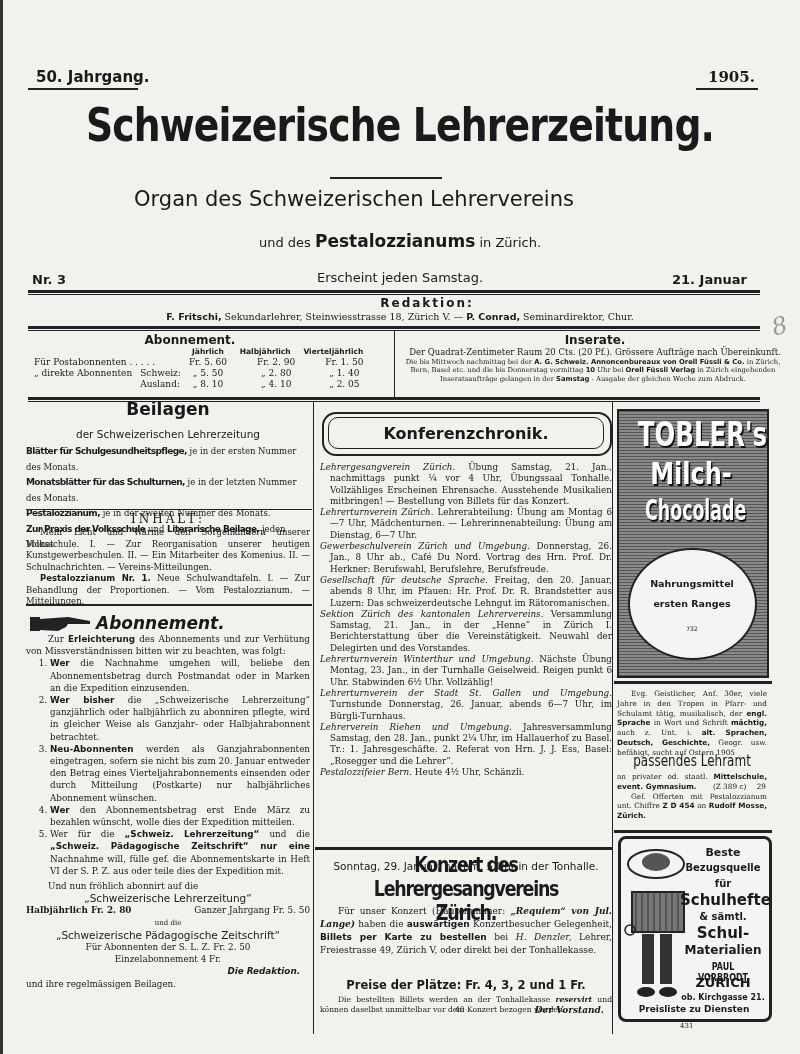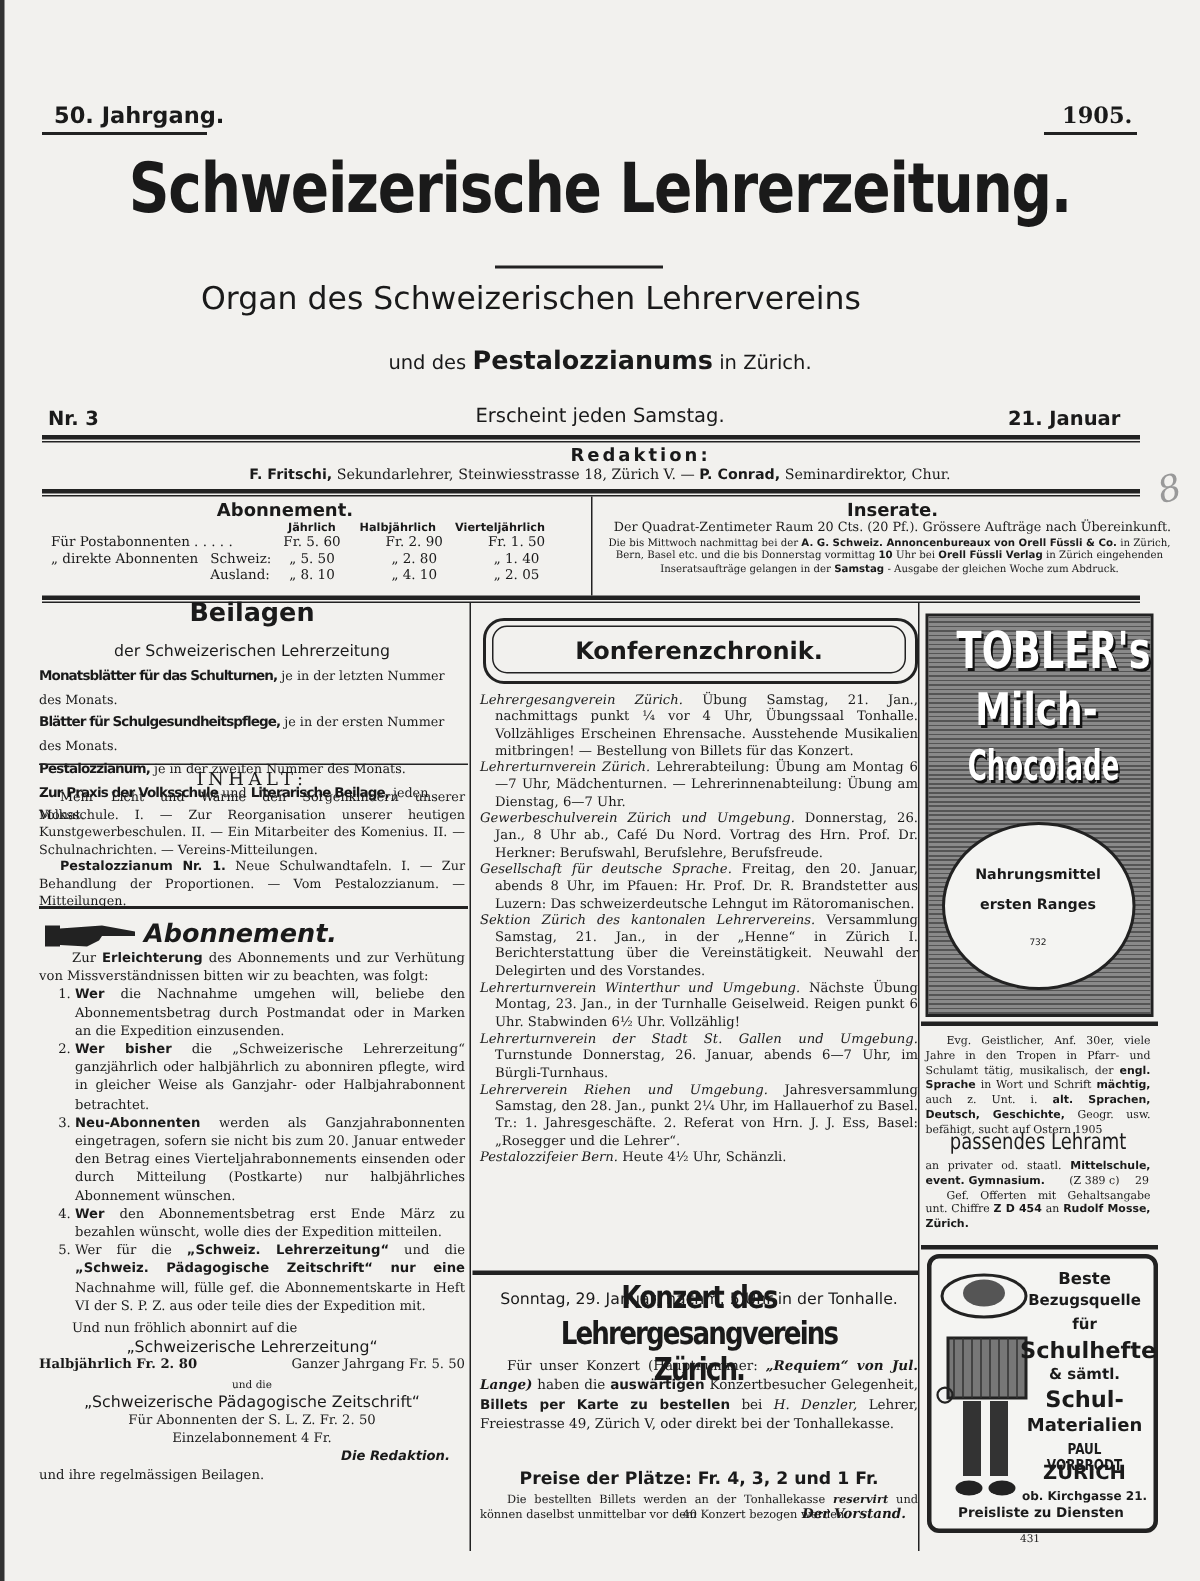--- a/index.html
+++ b/index.html
@@ -176,22 +176,22 @@
 </div>
 <div class="abs thick" style="left:28px;top:397px;width:732px;"></div>
 <div class="abs rule2" style="left:28px;top:401px;width:732px;"></div>
 
 <div class="abs vdiv" style="left:313px;top:402px;height:632px;"></div>
 <div class="abs vdiv" style="left:612px;top:402px;height:632px;"></div>
 
 <div class="abs col-left beil-h">Beilagen</div>
 <div class="abs col-left beil-s">der Schweizerischen Lehrerzeitung</div>
 <div class="abs col-left beil-list">
+  <div><b>Blätter für Schulgesundheitspflege,</b> <span>je in der ersten Nummer des Monats.</span></div>
   <div><b>Monatsblätter für das Schulturnen,</b> <span>je in der letzten Nummer des Monats.</span></div>
-  <div><b>Blätter für Schulgesundheitspflege,</b> <span>je in der ersten Nummer des Monats.</span></div>
   <div><b>Pestalozzianum,</b> <span>je in der zweiten Nummer des Monats.</span></div>
   <div><b>Zur Praxis der Volksschule</b> <span>und</span> <b>Literarische Beilage,</b> <span>jeden Monat.</span></div>
 </div>
 <div class="abs rule2" style="left:26px;top:509px;width:286px;"></div>
 <div class="abs col-left inhalt-h">INHALT:</div>
 <div class="abs col-left inhalt-t">
   <div style="text-indent:14px">Mehr Licht und Wärme den Sorgenkindern unserer Volksschule. I. — Zur Reorganisation unserer heutigen Kunstgewerbeschulen. II. — Ein Mitarbeiter des Komenius. II. — Schulnachrichten. — Vereins-Mitteilungen.</div>
   <div style="text-indent:14px"><b>Pestalozzianum Nr. 1.</b> <span>Neue Schulwandtafeln. I. — Zur Behandlung der Proportionen. — Vom Pestalozzianum. — Mitteilungen.</span></div>
 </div>
 <div class="abs thick" style="left:26px;top:604px;width:286px;height:2px"></div>
@@ -280,21 +280,21 @@
   <span>auch z. Unt. i.</span>
   <b>alt. Sprachen, Deutsch, Geschichte,</b>
   <span>Geogr. usw. befähigt, sucht auf Ostern 1905</span>
 </div>
 <div class="abs lehramt">passendes Lehramt</div>
 <div class="abs gei2">
   <span>an privater od. staatl.</span>
   <b>Mittelschule, event. Gymnasium.</b>
   <span style="padding-left:14px">(Z 389 c)</span>
   <span style="padding-left:8px">29</span><br>
-  <span style="padding-left:14px">Gef. Offerten mit Gehaltsangabe unt. Chiffre</span>
+  <span style="padding-left:14px">Gef. Offerten mit Pestalozzianum unt. Chiffre</span>
   <b>Z D 454</b>
   <span>an</span>
   <b>Rudolf Mosse, Zürich.</b>
 </div>
 <div class="abs thick" style="left:614px;top:830px;width:158px;"></div>
 
 <div class="abs vorb"></div>
 <svg class="abs" style="left:622px;top:842px" width="66" height="166" viewBox="0 0 66 166">
   <ellipse cx="34" cy="22" rx="28" ry="14" fill="none" stroke="#222" stroke-width="2"></ellipse>
   <ellipse cx="34" cy="20" rx="14" ry="9" fill="#555"></ellipse>

